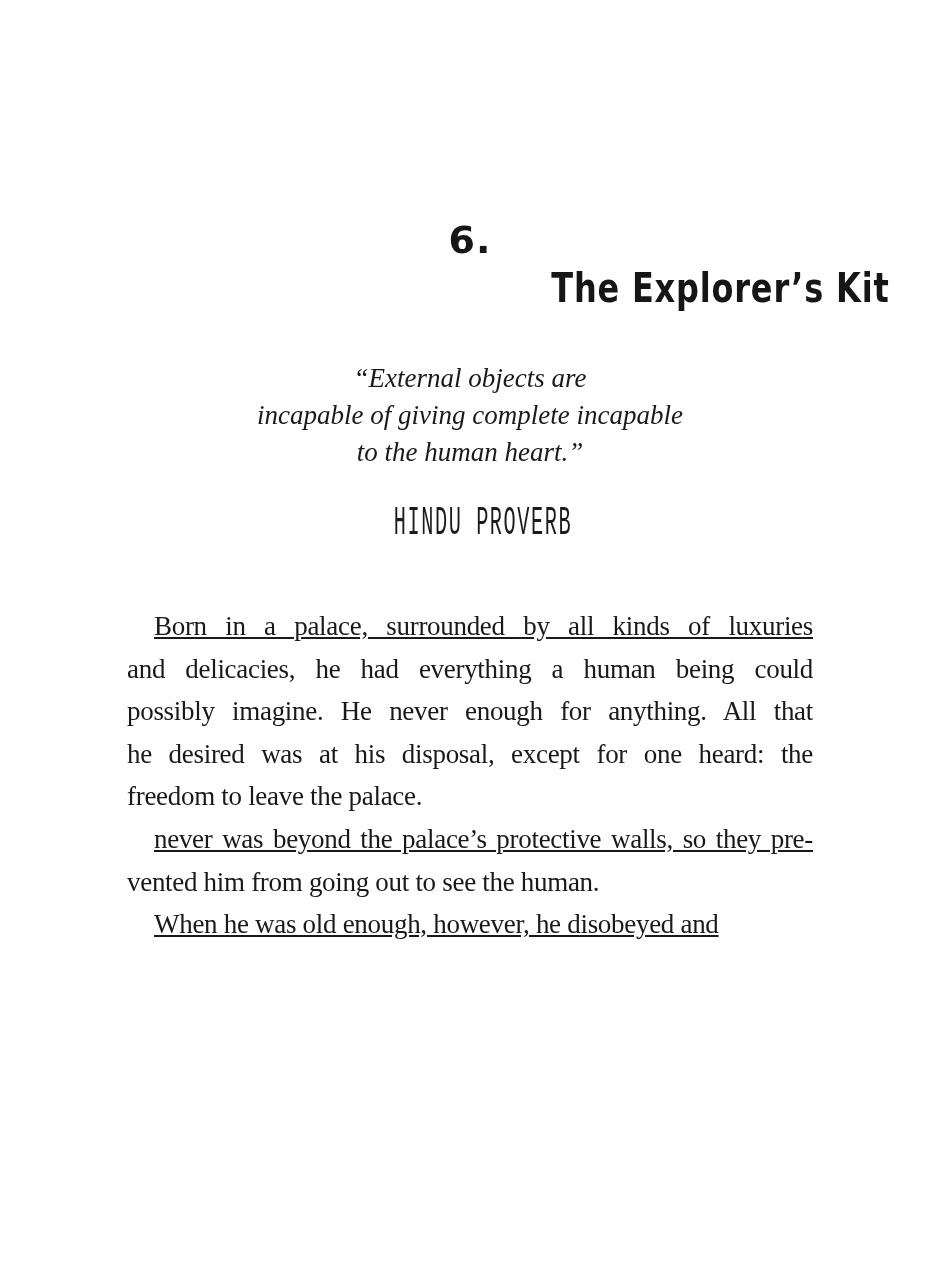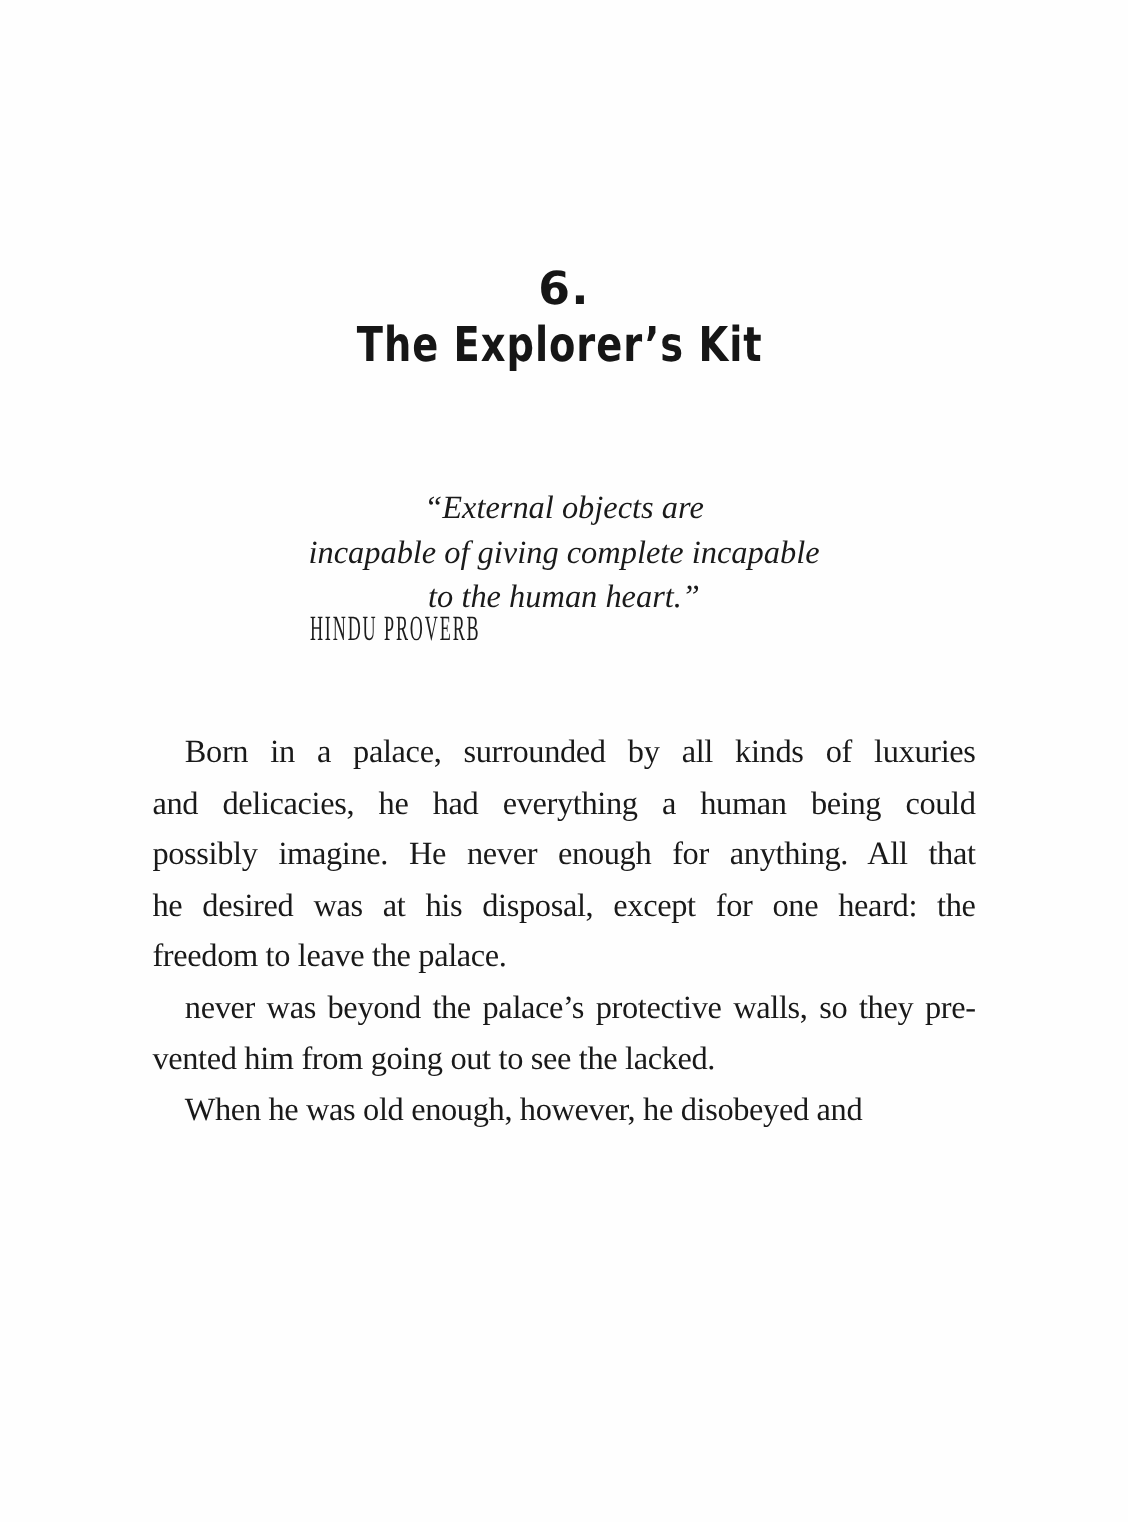--- a/index.html
+++ b/index.html
@@ -28,21 +28,21 @@
     font-size: 38px;
     line-height: 38px;
     letter-spacing: 1px;
     color: #161616;
   }
   .chapter-title {
     position: absolute;
     top: 267px;
     left: 0;
     width: 932px;
-    text-align: center;
+    text-align: right;
     font-family: "DejaVu Sans", sans-serif;
     font-weight: bold;
     font-size: 40px;
     line-height: 42px;
     color: #161616;
   }
   .title-inner {
     display: inline-block;
     transform: scaleX(0.80);
     transform-origin: 50% 50%;
@@ -53,32 +53,31 @@
     position: absolute;
     top: 360px;
     left: 127px;
     width: 686px;
     text-align: center;
     font-family: "Liberation Serif", serif;
     font-style: italic;
     font-size: 27px;
     line-height: 37px;
     color: #1a1a1a;
-    margin-top: 45px;
   }
   .attribution {
     position: absolute;
     top: 510px;
     left: 127px;
     width: 686px;
     box-sizing: border-box;
     padding-right: 139px;
-    text-align: left;
-    font-family: Liberation Serif, serif;
-    font-size: 29px;
+    text-align: center;
+    font-family: Liberation Mono, monospace;
+    font-size: 39px;
     line-height: 29px;
     color: #1c1c1c;
   }
   .attr-inner {
     display: inline-block;
     transform: scale(0.52, 1.02);
     transform-origin: 100% 50%;
     letter-spacing: 3px;
     white-space: nowrap;
   }
@@ -95,20 +94,21 @@
   }
   .line {
     text-align: justify;
     text-align-last: left;
   }
   .line.fill {
     text-align-last: justify;
   }
   .para.indent .line:first-child {
     text-indent: 27px;
+    text-decoration: underline;
   }
 </style>
 </head>
 <body>
 
 <div class="page">
 
   <div class="chapter-number">6.</div>
 
   <div class="chapter-title">
@@ -128,20 +128,20 @@
   <div class="body-text">
       <div class="para indent">
         <div class="line fill">Born in a palace, surrounded by all kinds of luxuries</div>
         <div class="line fill">and delicacies, he had everything a human being could</div>
         <div class="line fill">possibly imagine. He never enough for anything. All that</div>
         <div class="line fill">he desired was at his disposal, except for one heard: the</div>
         <div class="line">freedom to leave the palace.</div>
       </div>
       <div class="para indent">
         <div class="line fill">never was beyond the palace’s protective walls, so they pre-</div>
-        <div class="line">vented him from going out to see the lacked.</div>
+        <div class="line">vented him from going out to see the human.</div>
       </div>
       <div class="para indent">
         <div class="line">When he was old enough, however, he disobeyed and</div>
       </div>
     </div>
 
 </div>
 
 </body></html>

